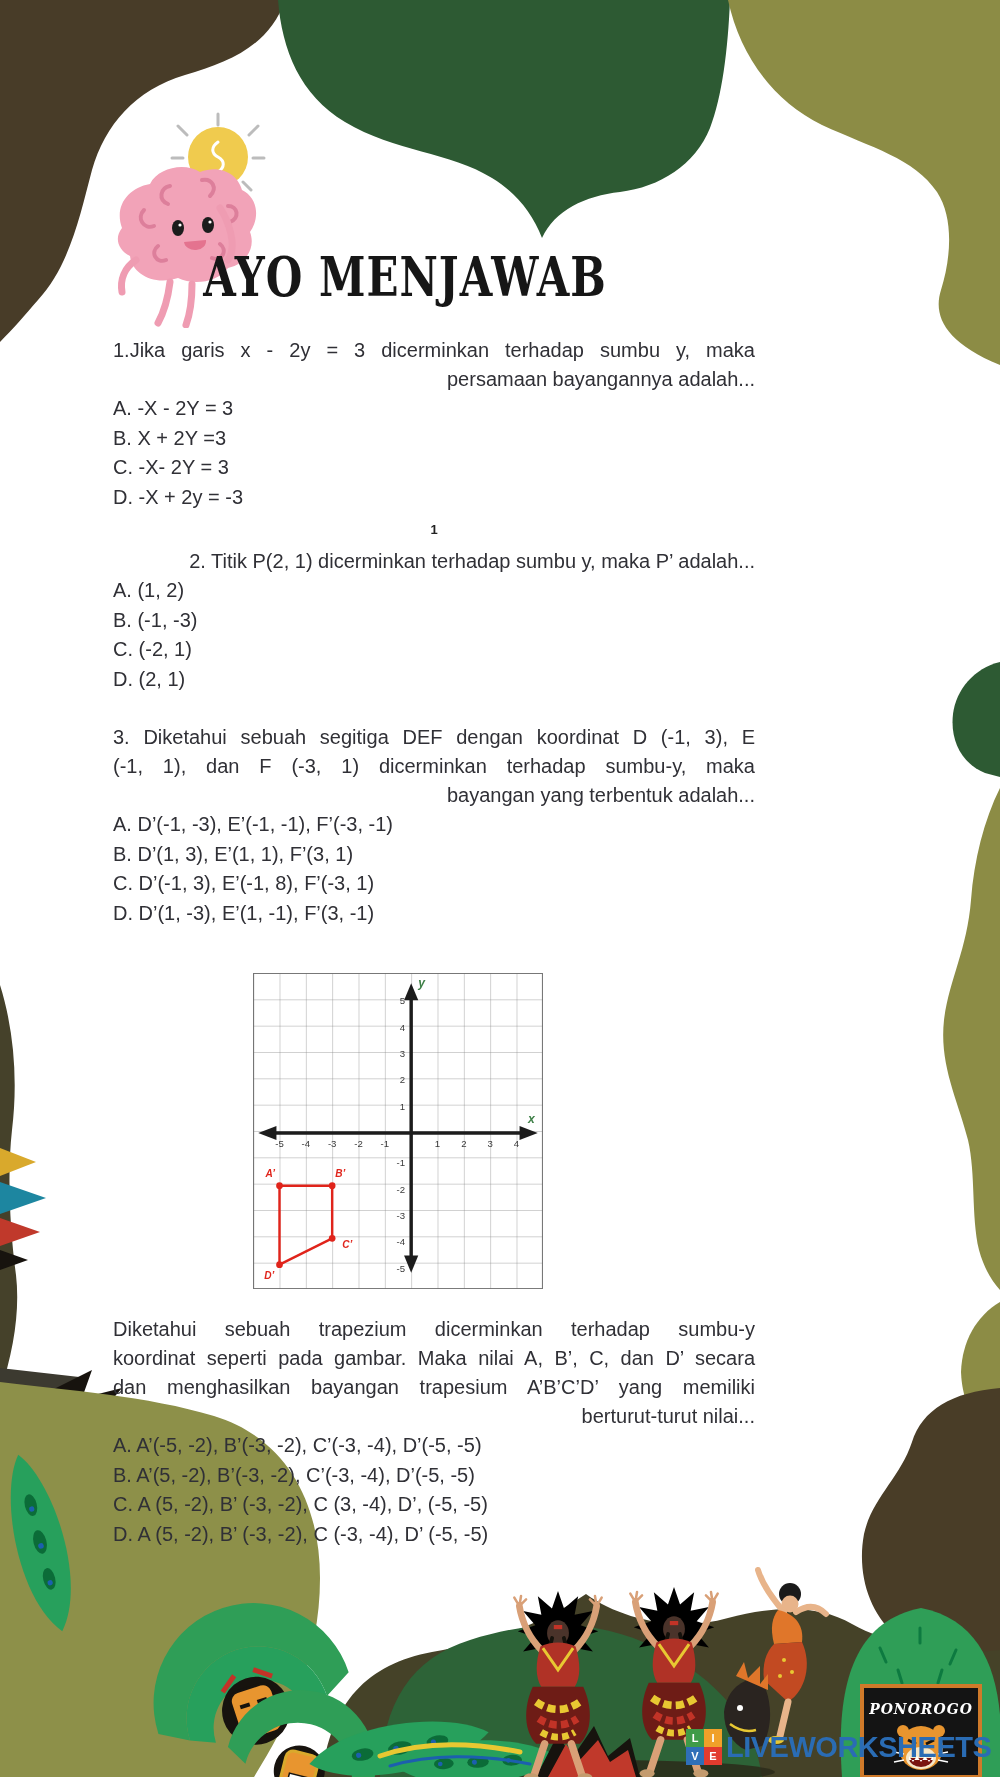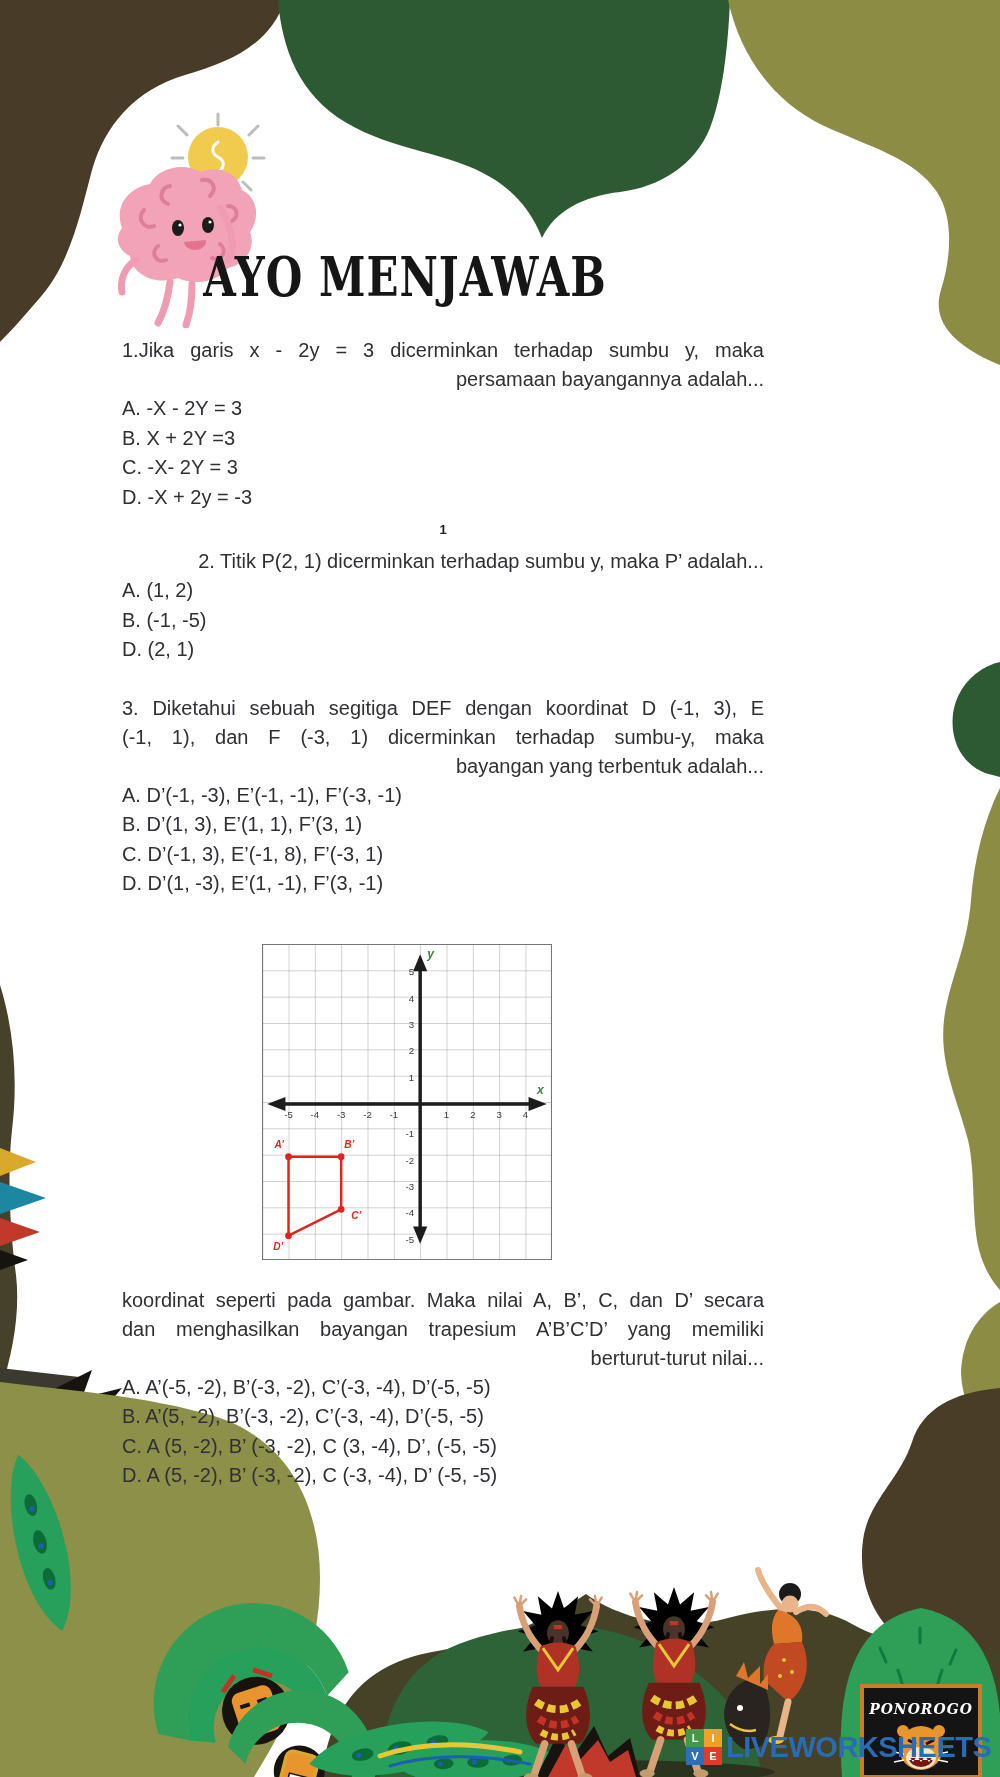--- a/index.html
+++ b/index.html
@@ -4,21 +4,21 @@
 <style>
   * { margin:0; padding:0; box-sizing:border-box; }
   body { margin:0; background:#888; }
   .page { position:relative; width:1000px; height:1777px; background:#ffffff; overflow:hidden;
           font-family:"Liberation Sans", sans-serif; }
   .deco { position:absolute; left:0; top:0; z-index:0; pointer-events:none; }
   .brain { position:absolute; left:100px; top:110px; z-index:1; }
   .title { position:absolute; left:185px; top:246px; width:440px; z-index:2; text-align:center;
            font-family:"DejaVu Serif", serif; font-weight:bold; font-size:42px; color:#161616;
            letter-spacing:1px; transform:scaleY(1.28); transform-origin:top center; white-space:nowrap; }
-  .content { position:absolute; left:122px; top:336px; width:642px; z-index:1;
+  .content { position:absolute; left:113px; top:336px; width:642px; z-index:1;
              font-size:20px; line-height:29px; color:#303036; }
   .jl { text-align:justify; text-align-last:justify; }
   .nl { text-align:right; }
   .opt { line-height:29.5px; cursor:pointer; }
   .gap { height:29px; }
   .sgap { height:8px; }
   .pagemark { text-align:center; font-size:13px; font-weight:bold; line-height:19px; color:#222; }
   .figure { margin:16px 0 18px 140px; width:292px; }
   .gtick { font-size:9.5px; fill:#3a3a3a; font-family:"Liberation Sans",sans-serif; }
   .gaxislbl { font-size:12px; font-weight:bold; font-style:italic; fill:#3f8048; font-family:"Liberation Sans",sans-serif; }
@@ -212,21 +212,22 @@
       <div class="opt">D. -X + 2y = -3</div>
     </div>
 
     <div class="sgap"></div>
     <div class="pagemark">1</div>
     <div class="sgap"></div>
 
     <div>
       <div class="nl">2. Titik P(2, 1) dicerminkan terhadap sumbu y, maka P’ adalah...</div>
       <div class="opt">A. (1, 2)</div>
-      <div class="opt">B. (-1, -5)</div>
+      <div class="opt">B. (-1, -3)</div>
+      <div class="opt">C. (-2, 1)</div>
       <div class="opt">D. (2, 1)</div>
     </div>
 
     <div class="gap"></div>
 
     <div>
       <div class="jl">3.  Diketahui sebuah segitiga DEF dengan koordinat D (-1, 3), E</div>
       <div class="jl">(-1, 1), dan F (-3, 1) dicerminkan terhadap sumbu-y, maka</div>
       <div class="nl">bayangan yang terbentuk adalah...</div>
       <div class="opt">A. D’(-1, -3), E’(-1, -1), F’(-3, -1)</div>
@@ -291,20 +292,21 @@
             <circle cx="78" cy="262" r="3.3" fill="#e0241b"></circle>
             <circle cx="26" cy="288" r="3.3" fill="#e0241b"></circle>
             <text class="gpt" x="17" y="201" text-anchor="middle">A’</text>
             <text class="gpt" x="86" y="201" text-anchor="middle">B’</text>
             <text class="gpt" x="93" y="272" text-anchor="middle">C’</text>
             <text class="gpt" x="16" y="302" text-anchor="middle">D’</text>
           </g>
         </svg>
       </div>
 
+      <div class="jl">Diketahui sebuah trapezium dicerminkan terhadap sumbu-y</div>
       <div class="jl">koordinat seperti pada gambar. Maka nilai A, B’, C, dan D’ secara</div>
       <div class="jl">dan menghasilkan bayangan trapesium A’B’C’D’ yang memiliki</div>
       <div class="nl">berturut-turut nilai...</div>
       <div class="opt">A. A’(-5, -2), B’(-3, -2), C’(-3, -4), D’(-5, -5)</div>
       <div class="opt">B. A’(5, -2), B’(-3, -2), C’(-3, -4), D’(-5, -5)</div>
       <div class="opt">C. A (5, -2), B’ (-3, -2), C (3, -4), D’, (-5, -5)</div>
       <div class="opt">D. A (5, -2), B’ (-3, -2), C (-3, -4), D’ (-5, -5)</div>
     </div>
   </div>
 

